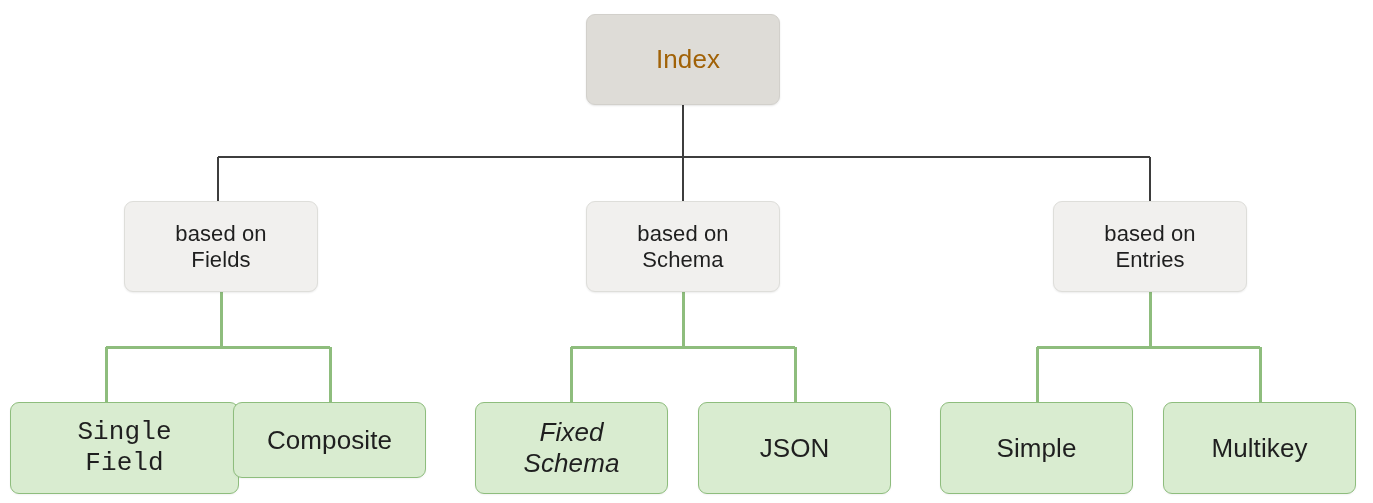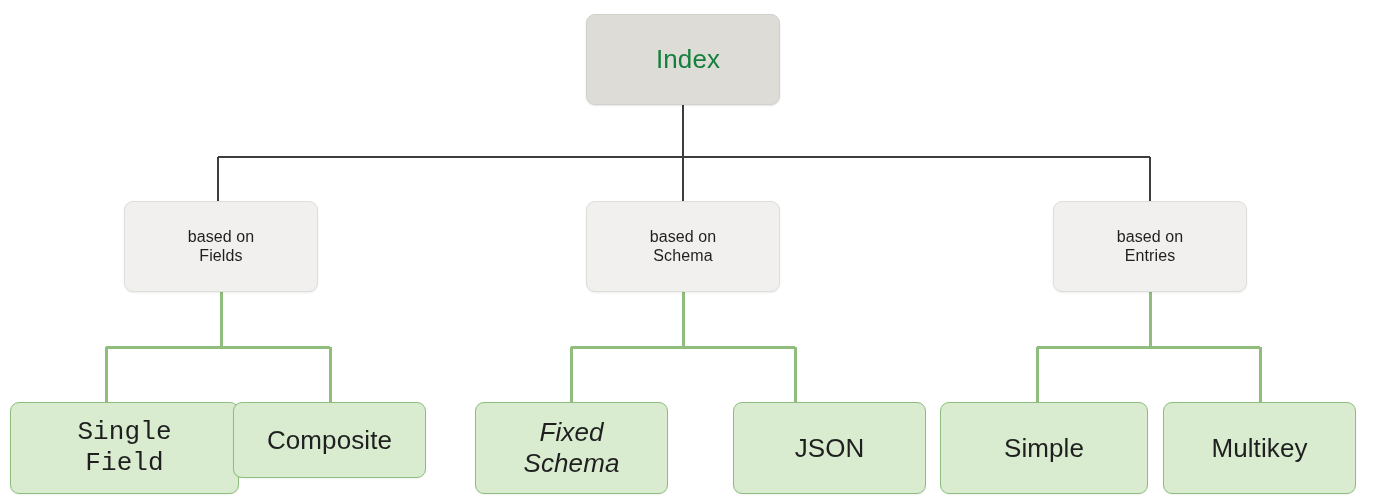--- a/index.html
+++ b/index.html
@@ -37,30 +37,30 @@
     border-radius: 9px;
     border-style: solid;
     border-width: 1px;
     line-height: 1.18;
     white-space: pre-line;
     letter-spacing: 0.1px;
   }
   .node-root {
     background: #dedcd7;
     border-color: #d2d0cb;
-    color: #15803d;
+    color: #a16207;
     font-size: 26px;
     box-shadow: 0 1px 2px rgba(0,0,0,0.10);
     padding-left: 10px;
   }
   .node-mid {
     background: #f1f0ee;
     border-color: #dededa;
     color: #1f1f1f;
-    font-size: 16px;
+    font-size: 22px;
     box-shadow: 0 1px 2px rgba(0,0,0,0.08);
   }
   .node-leaf {
     background: #d9ecd0;
     border-color: #8ebd7d;
     color: #1f1f1f;
     font-size: 26px;
     box-shadow: 0 1px 2px rgba(0,0,0,0.05);
   }
 </style>
@@ -107,19 +107,19 @@
 Entries</div>
 
   <div class="node node-leaf" style="left:10px; top:402px; width:229px; height:92px;font-family:Liberation Mono, monospace;">Single
 Field</div>
 
   <div class="node node-leaf" style="left:233px; top:402px; width:193px; height:76px;">Composite</div>
 
   <div class="node node-leaf" style="left:475px; top:402px; width:193px; height:92px;font-style:italic;">Fixed
 Schema</div>
 
-  <div class="node node-leaf" style="left:698px; top:402px; width:193px; height:92px;margin-left:35px;">JSON</div>
+  <div class="node node-leaf" style="left:698px; top:402px; width:193px; height:92px;">JSON</div>
 
-  <div class="node node-leaf" style="left:940px; top:402px; width:208px; height:92px;">Simple</div>
+  <div class="node node-leaf" style="left:940px; top:402px; width:193px; height:92px;">Simple</div>
 
   <div class="node node-leaf" style="left:1163px; top:402px; width:193px; height:92px;">Multikey</div>
 
 </div>
 
 </body></html>

